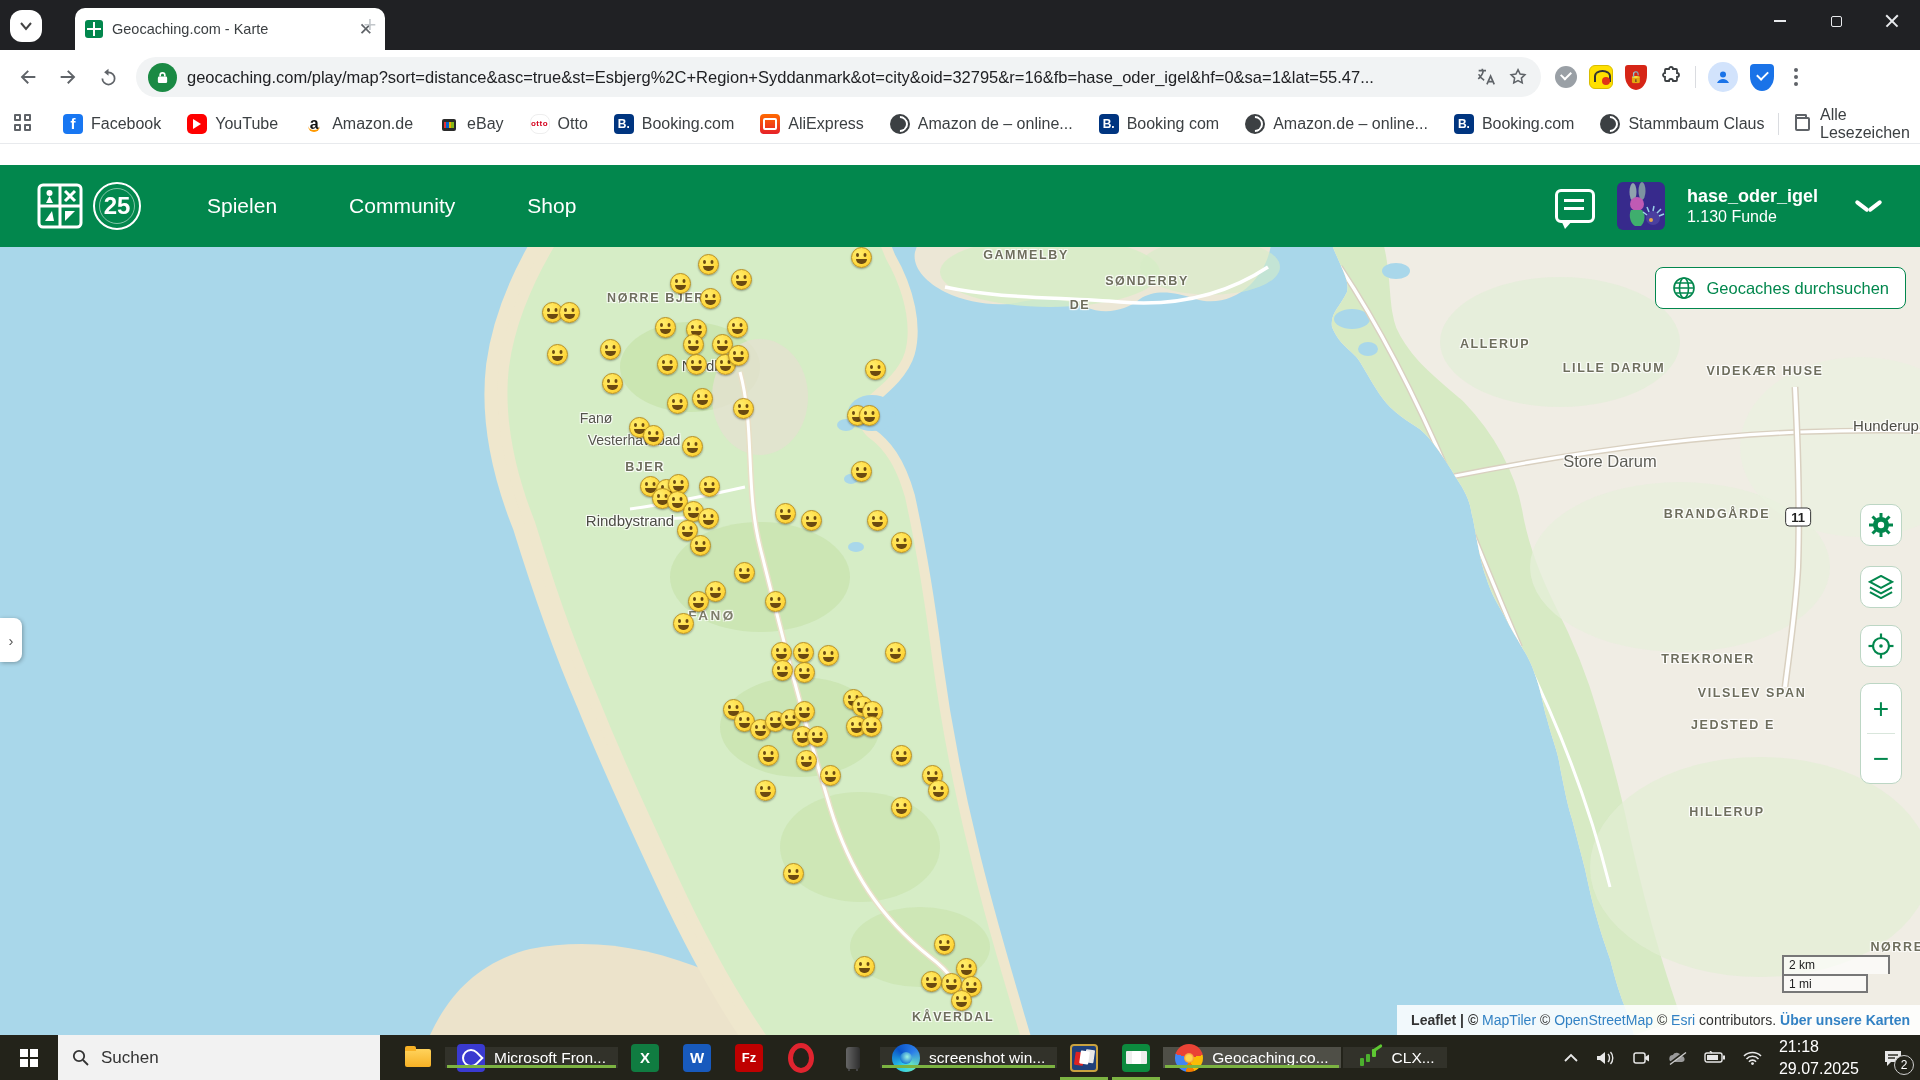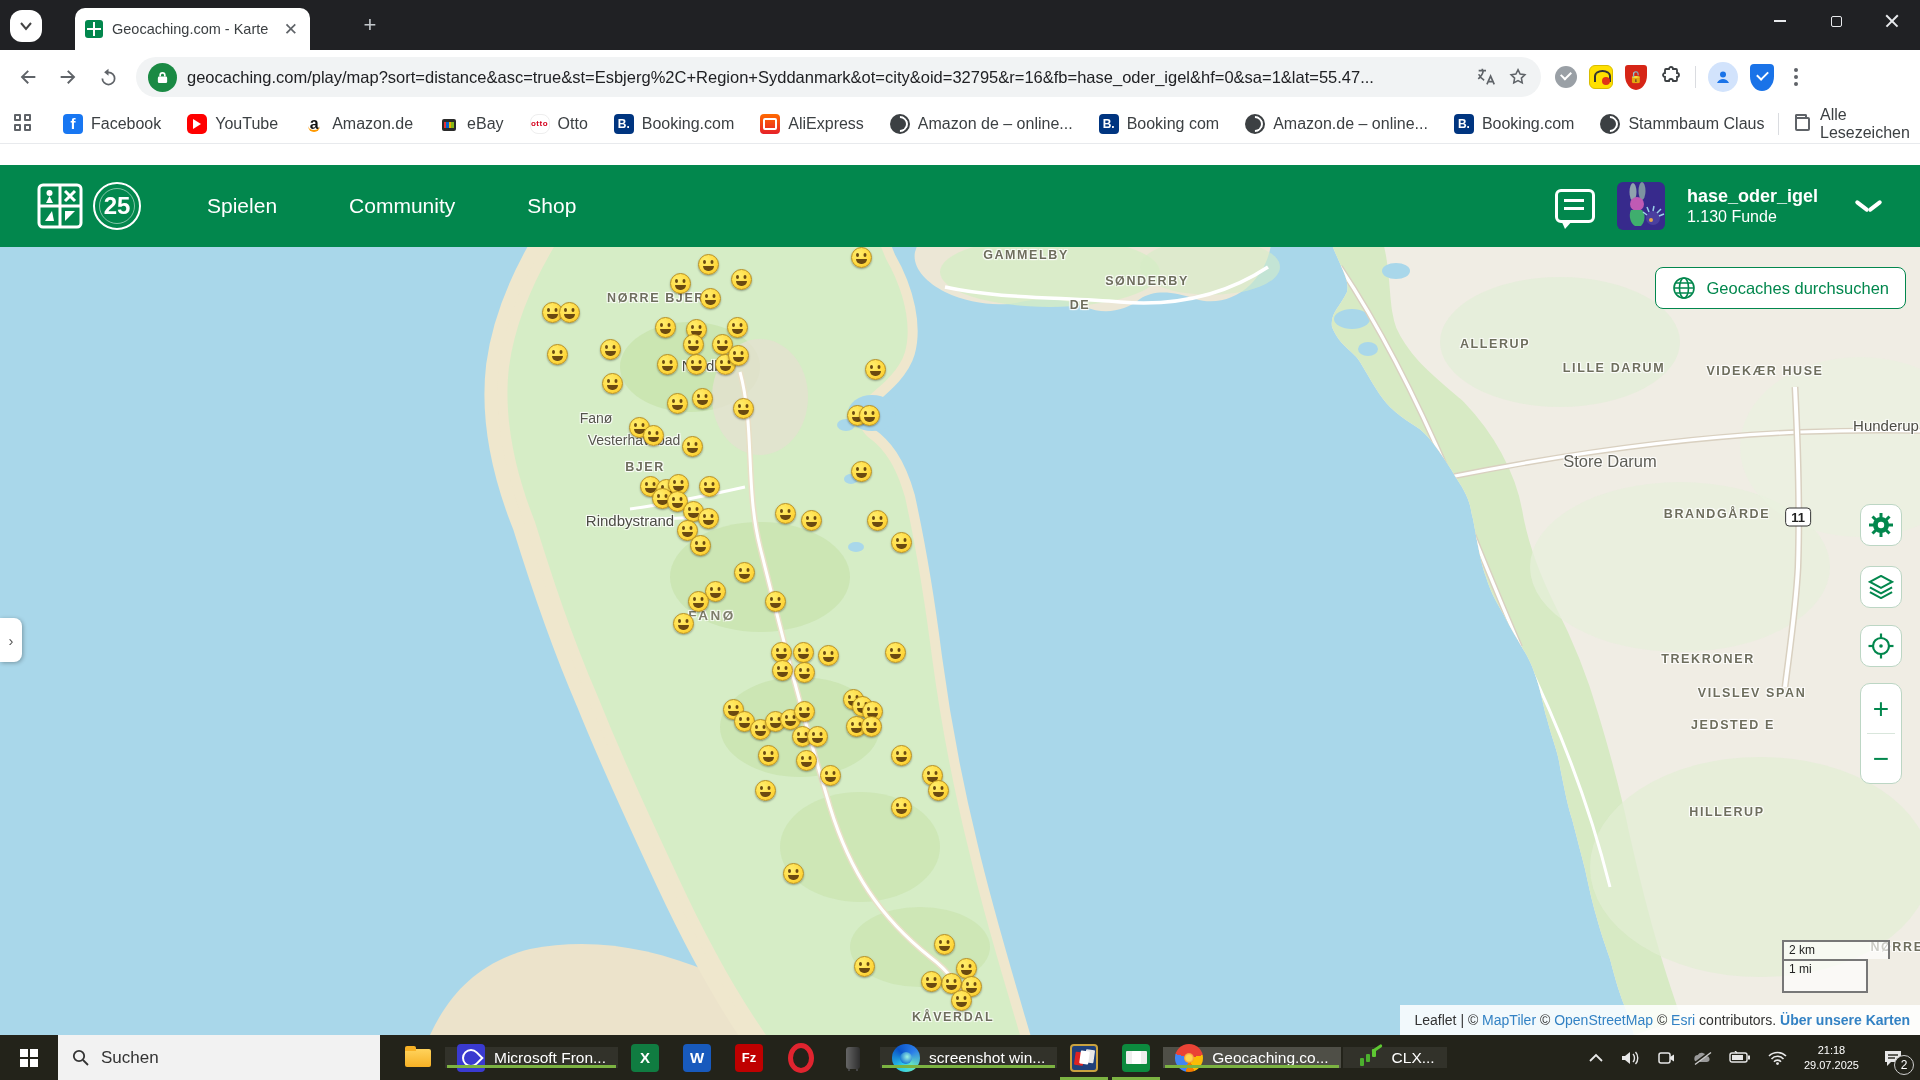--- a/index.html
+++ b/index.html
@@ -4,21 +4,21 @@
 <style>
   * { margin:0; padding:0; box-sizing:border-box; }
   html,body { width:1920px; height:1080px; overflow:hidden; background:#000;
               font-family:"Liberation Sans", sans-serif; }
   .screen { position:relative; width:1920px; height:1080px; }
 
   
   .titlebar { position:absolute; left:0; top:0; width:1920px; height:50px; background:#202124; }
   .tabsearch { position:absolute; left:10px; top:10px; width:32px; height:32px; background:#fff;
                border-radius:12px; display:flex; align-items:center; justify-content:center; }
-  .tab { position:absolute; left:75px; top:8px; width:235px; height:42px; background:#fff;
+  .tab { position:absolute; left:75px; top:8px; width:310px; height:42px; background:#fff;
          border-radius:10px 10px 0 0; display:flex; align-items:center; padding:0 10px; gap:9px; }
   .favicon { width:18px; height:18px; border-radius:3px; background:#02874d; position:relative; flex:0 0 auto; }
   .favicon::before { content:""; position:absolute; left:8px; top:2px; width:2px; height:14px; background:#fff; }
   .favicon::after  { content:""; position:absolute; left:2px; top:8px; width:14px; height:2px; background:#fff; }
   .tab-title { font-size:14.5px; color:#3c4043; white-space:nowrap; overflow:hidden; flex:1; }
   .tab-close { color:#5f6368; font-size:17px; line-height:1; padding:2px; }
   .newtab { position:absolute; left:358px; top:14px; width:24px; height:24px; color:#c3c7cb;
             font-size:22px; line-height:22px; text-align:center; }
   .wincontrols { position:absolute; right:0; top:0; height:42px; display:flex; }
   .winbtn { width:56px; height:42px; display:flex; align-items:center; justify-content:center; }
@@ -149,21 +149,21 @@
   .zoompanel > div { flex:1; display:flex; align-items:center; justify-content:center;
       color:#02874d; font-size:28px; }
   .zoompanel .zdiv { flex:0 0 1px; background:#d9e6dc; margin:0 6px; }
   .expander { position:absolute; left:0; top:371px; width:22px; height:44px; background:#fff;
       border-radius:0 8px 8px 0; box-shadow:1px 1px 4px rgba(0,0,0,.3); z-index:6;
       display:flex; align-items:center; justify-content:center; color:#555; font-size:15px; }
   .scalebox { position:absolute; right:30px; bottom:42px; z-index:5; font-size:12px; color:#222; }
   .scalebox .s1 { width:108px; border:2px solid #777; border-top:none; background:rgba(255,255,255,.65);
       padding:0 5px; height:19px; line-height:17px; border-bottom:none; border-top:2px solid #777;}
   .scalebox .s2 { width:86px; border:2px solid #777; background:rgba(255,255,255,.65);
-      padding:0 5px; height:34px; line-height:16px; }
+      padding:0 5px; height:19px; line-height:16px; }
   .attribution { position:absolute; right:0; bottom:0; height:30px; background:rgba(255,255,255,.85);
       z-index:5; display:flex; align-items:center; padding:0 10px 0 14px; font-size:14px; color:#333; }
   .attribution a { color:#3382c4; text-decoration:none; }
 
   
   .taskbar { position:absolute; left:0; top:1035px; width:1920px; height:45px; background:#23231a;
              display:flex; align-items:stretch; color:#fff; }
   .tb-start { width:58px; display:flex; align-items:center; justify-content:center; }
   .winlogo { display:grid; grid-template-columns:8px 8px; grid-template-rows:8px 8px; gap:2px; }
   .winlogo i { background:#fff; }
@@ -206,21 +206,21 @@
       background:conic-gradient(from -30deg,#ea4335 0 30%,#fbbc05 30% 52%,#f57c00 52% 62%,#4285f4 62% 88%,#ea4335 88%); }
   .ai-chrome::after { content:""; width:10px; height:10px; border-radius:50%;
       background:radial-gradient(circle,#ffd54d 40%, #e85a2a); }
   .ai-clx { background:transparent; }
   .ai-clx::after { content:""; width:4px; height:8px; background:#4caf2e;
       box-shadow:6px -4px 0 #4caf2e, 12px -9px 0 #5ec832, 12px -16px 0 2px transparent; border-radius:1px;
       transform:translate(-7px,4px); }
   .ai-clx::before { content:""; position:absolute; right:0px; top:3px; width:12px; height:3px; background:#5ec832;
       transform:rotate(-35deg); border-radius:2px; box-shadow:0 0 0 transparent; }
   .tb-tray { margin-left:auto; display:flex; align-items:center; gap:17px; padding-right:10px; }
-  .clock { text-align:center; font-size:11px; line-height:1.35; }
+  .clock { text-align:left; font-size:16px; line-height:1.35; }
   .notif { position:relative; width:34px; height:30px; display:flex; align-items:center; justify-content:center; }
   .notifbadge { position:absolute; right:-4px; bottom:-2px; width:20px; height:20px; border-radius:50%;
       background:#23231a; border:1.5px solid #cfcfcf; color:#fff; font-size:12px; display:flex;
       align-items:center; justify-content:center; }
 </style>
 </head>
 <body>
 
 <div class="screen">
 
@@ -632,21 +632,21 @@
       <div>−</div>
     </div>
 
     <div class="expander">›</div>
 
     <div class="scalebox">
       <div class="s1">2 km</div>
       <div class="s2">1 mi</div>
     </div>
     <div class="attribution" id="attribution">
-        <span style="white-space: pre;">Leaflet | © </span>
+        <span style="white-space: pre; font-weight: bold;">Leaflet | © </span>
         <a style="white-space: pre;">MapTiler</a>
         <span style="white-space: pre;"> © </span>
         <a style="white-space: pre;">OpenStreetMap</a>
         <span style="white-space: pre;"> © </span>
         <a style="white-space: pre;">Esri</a>
         <span style="white-space: pre;"> contributors. </span>
         <a style="white-space: pre; font-weight: bold;">Über unsere Karten</a>
       </div>
   </div>
 

